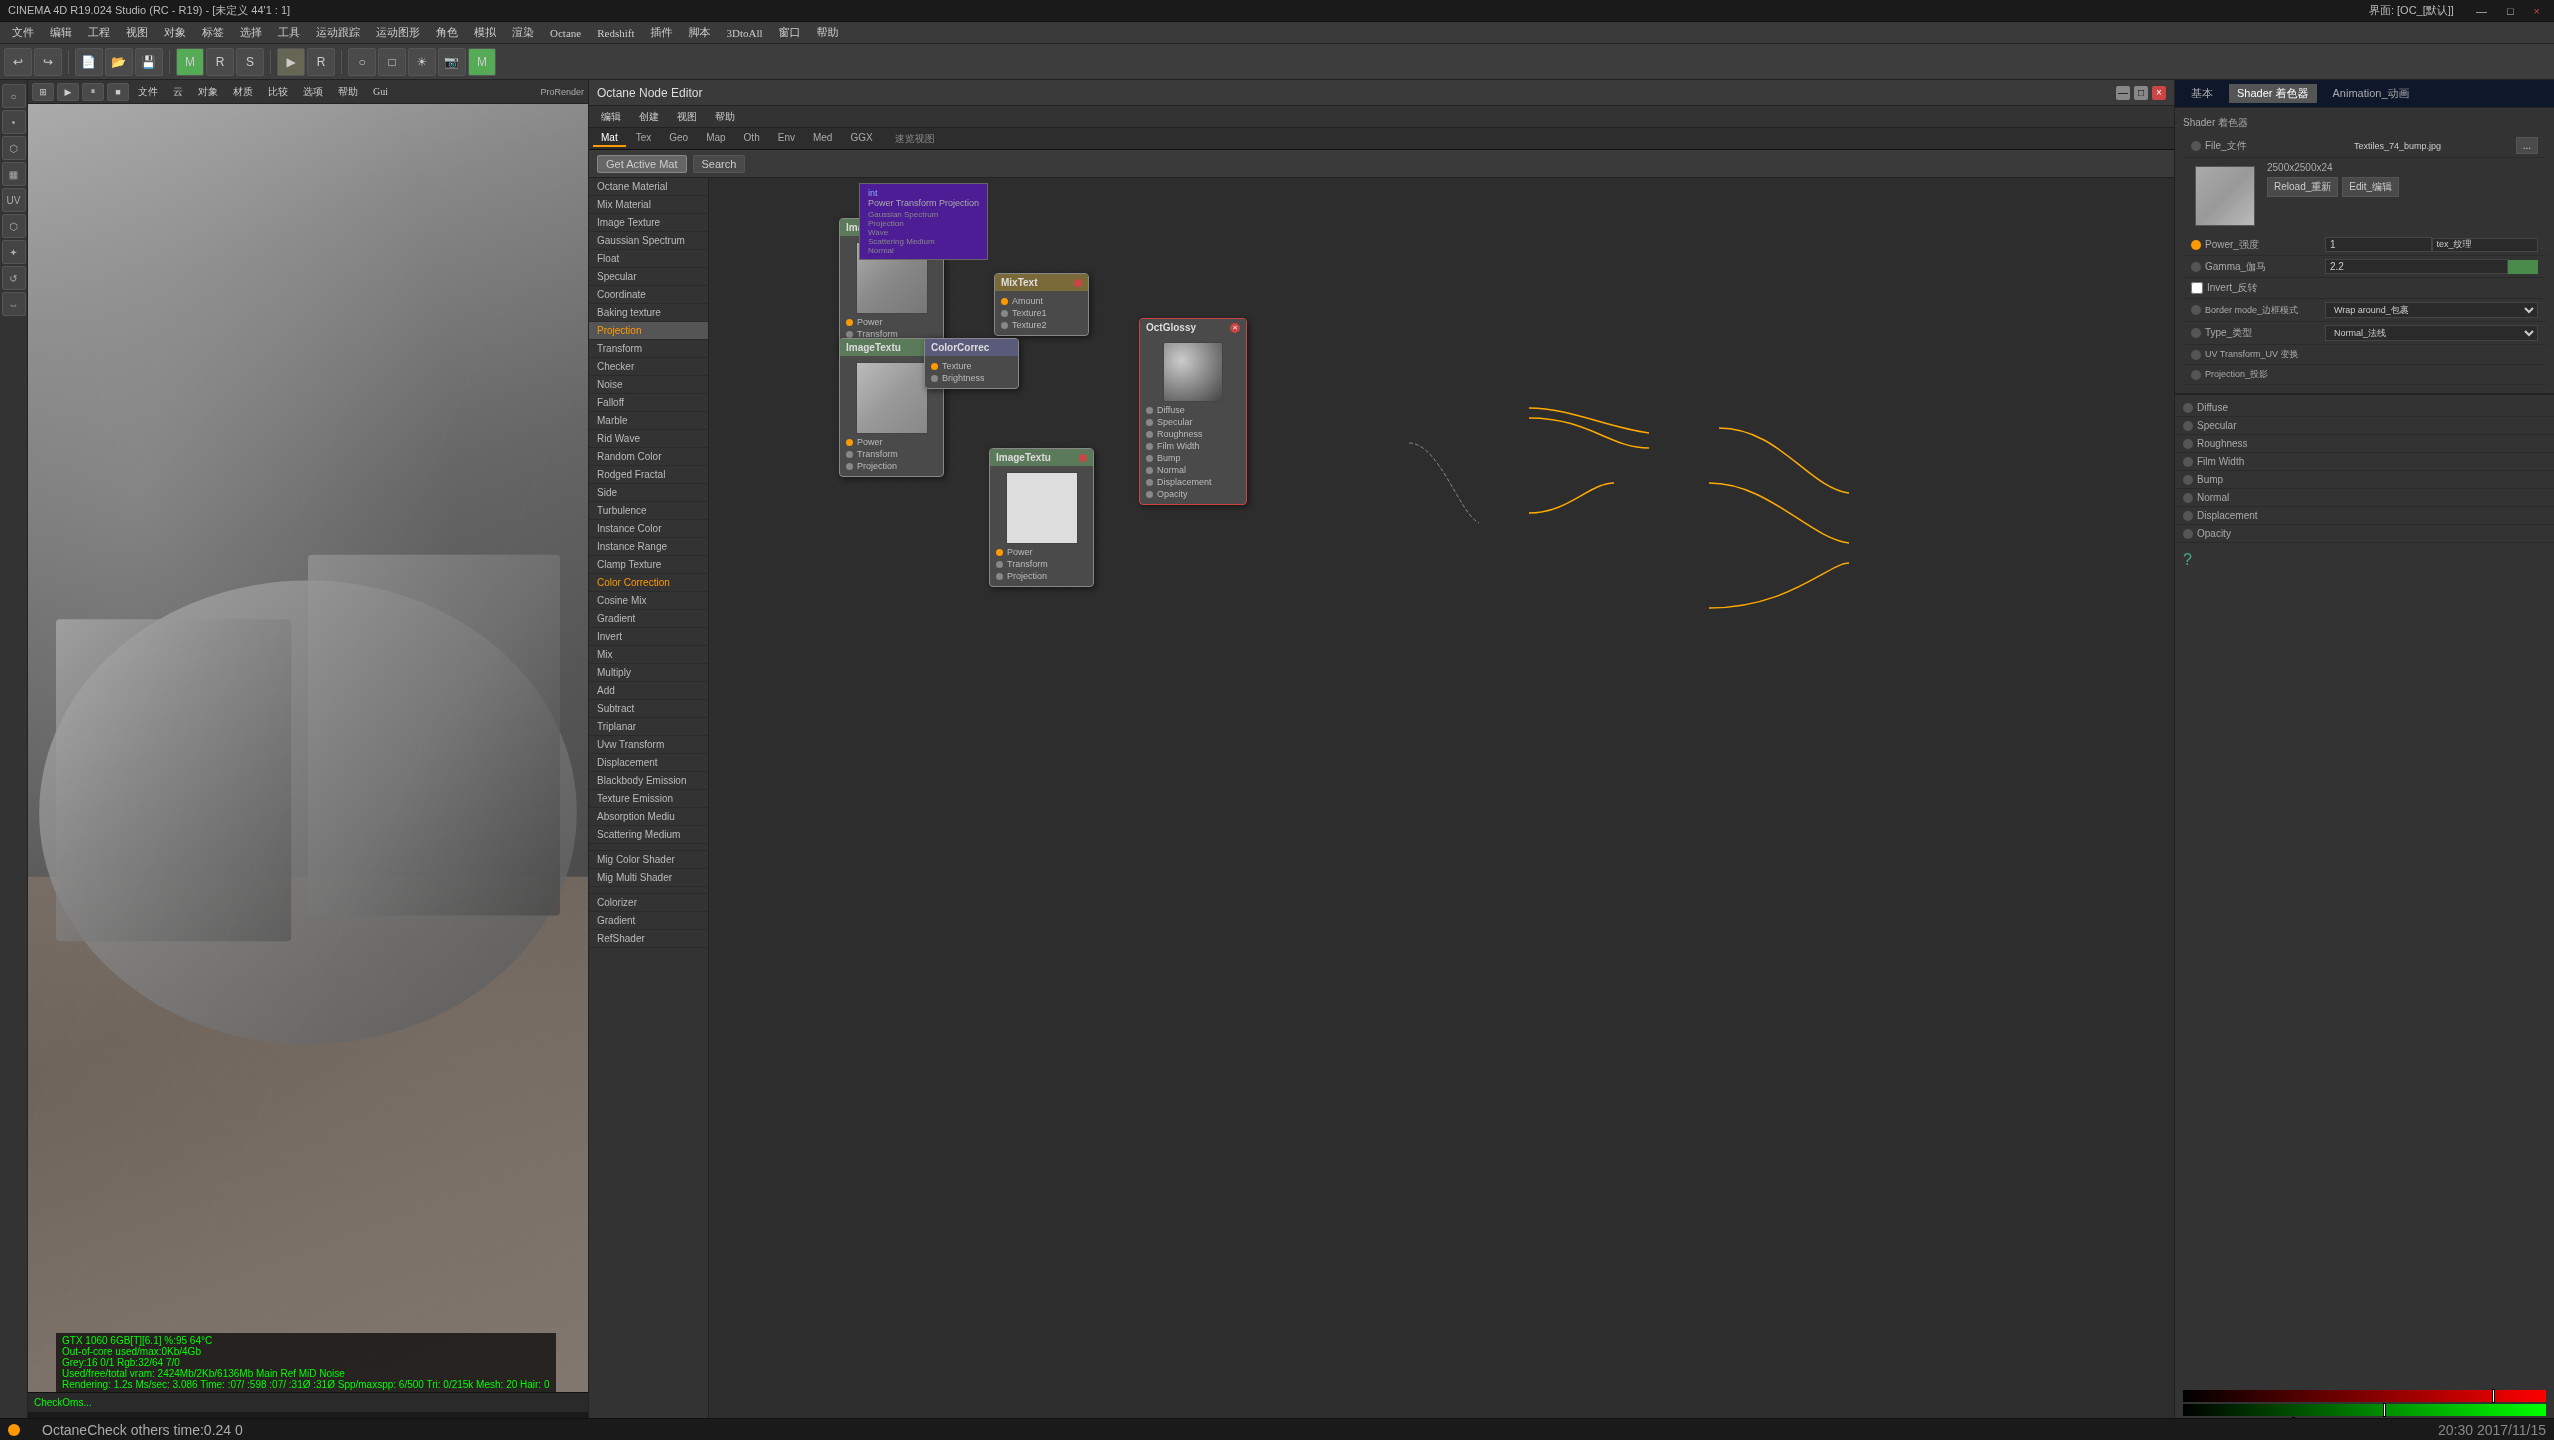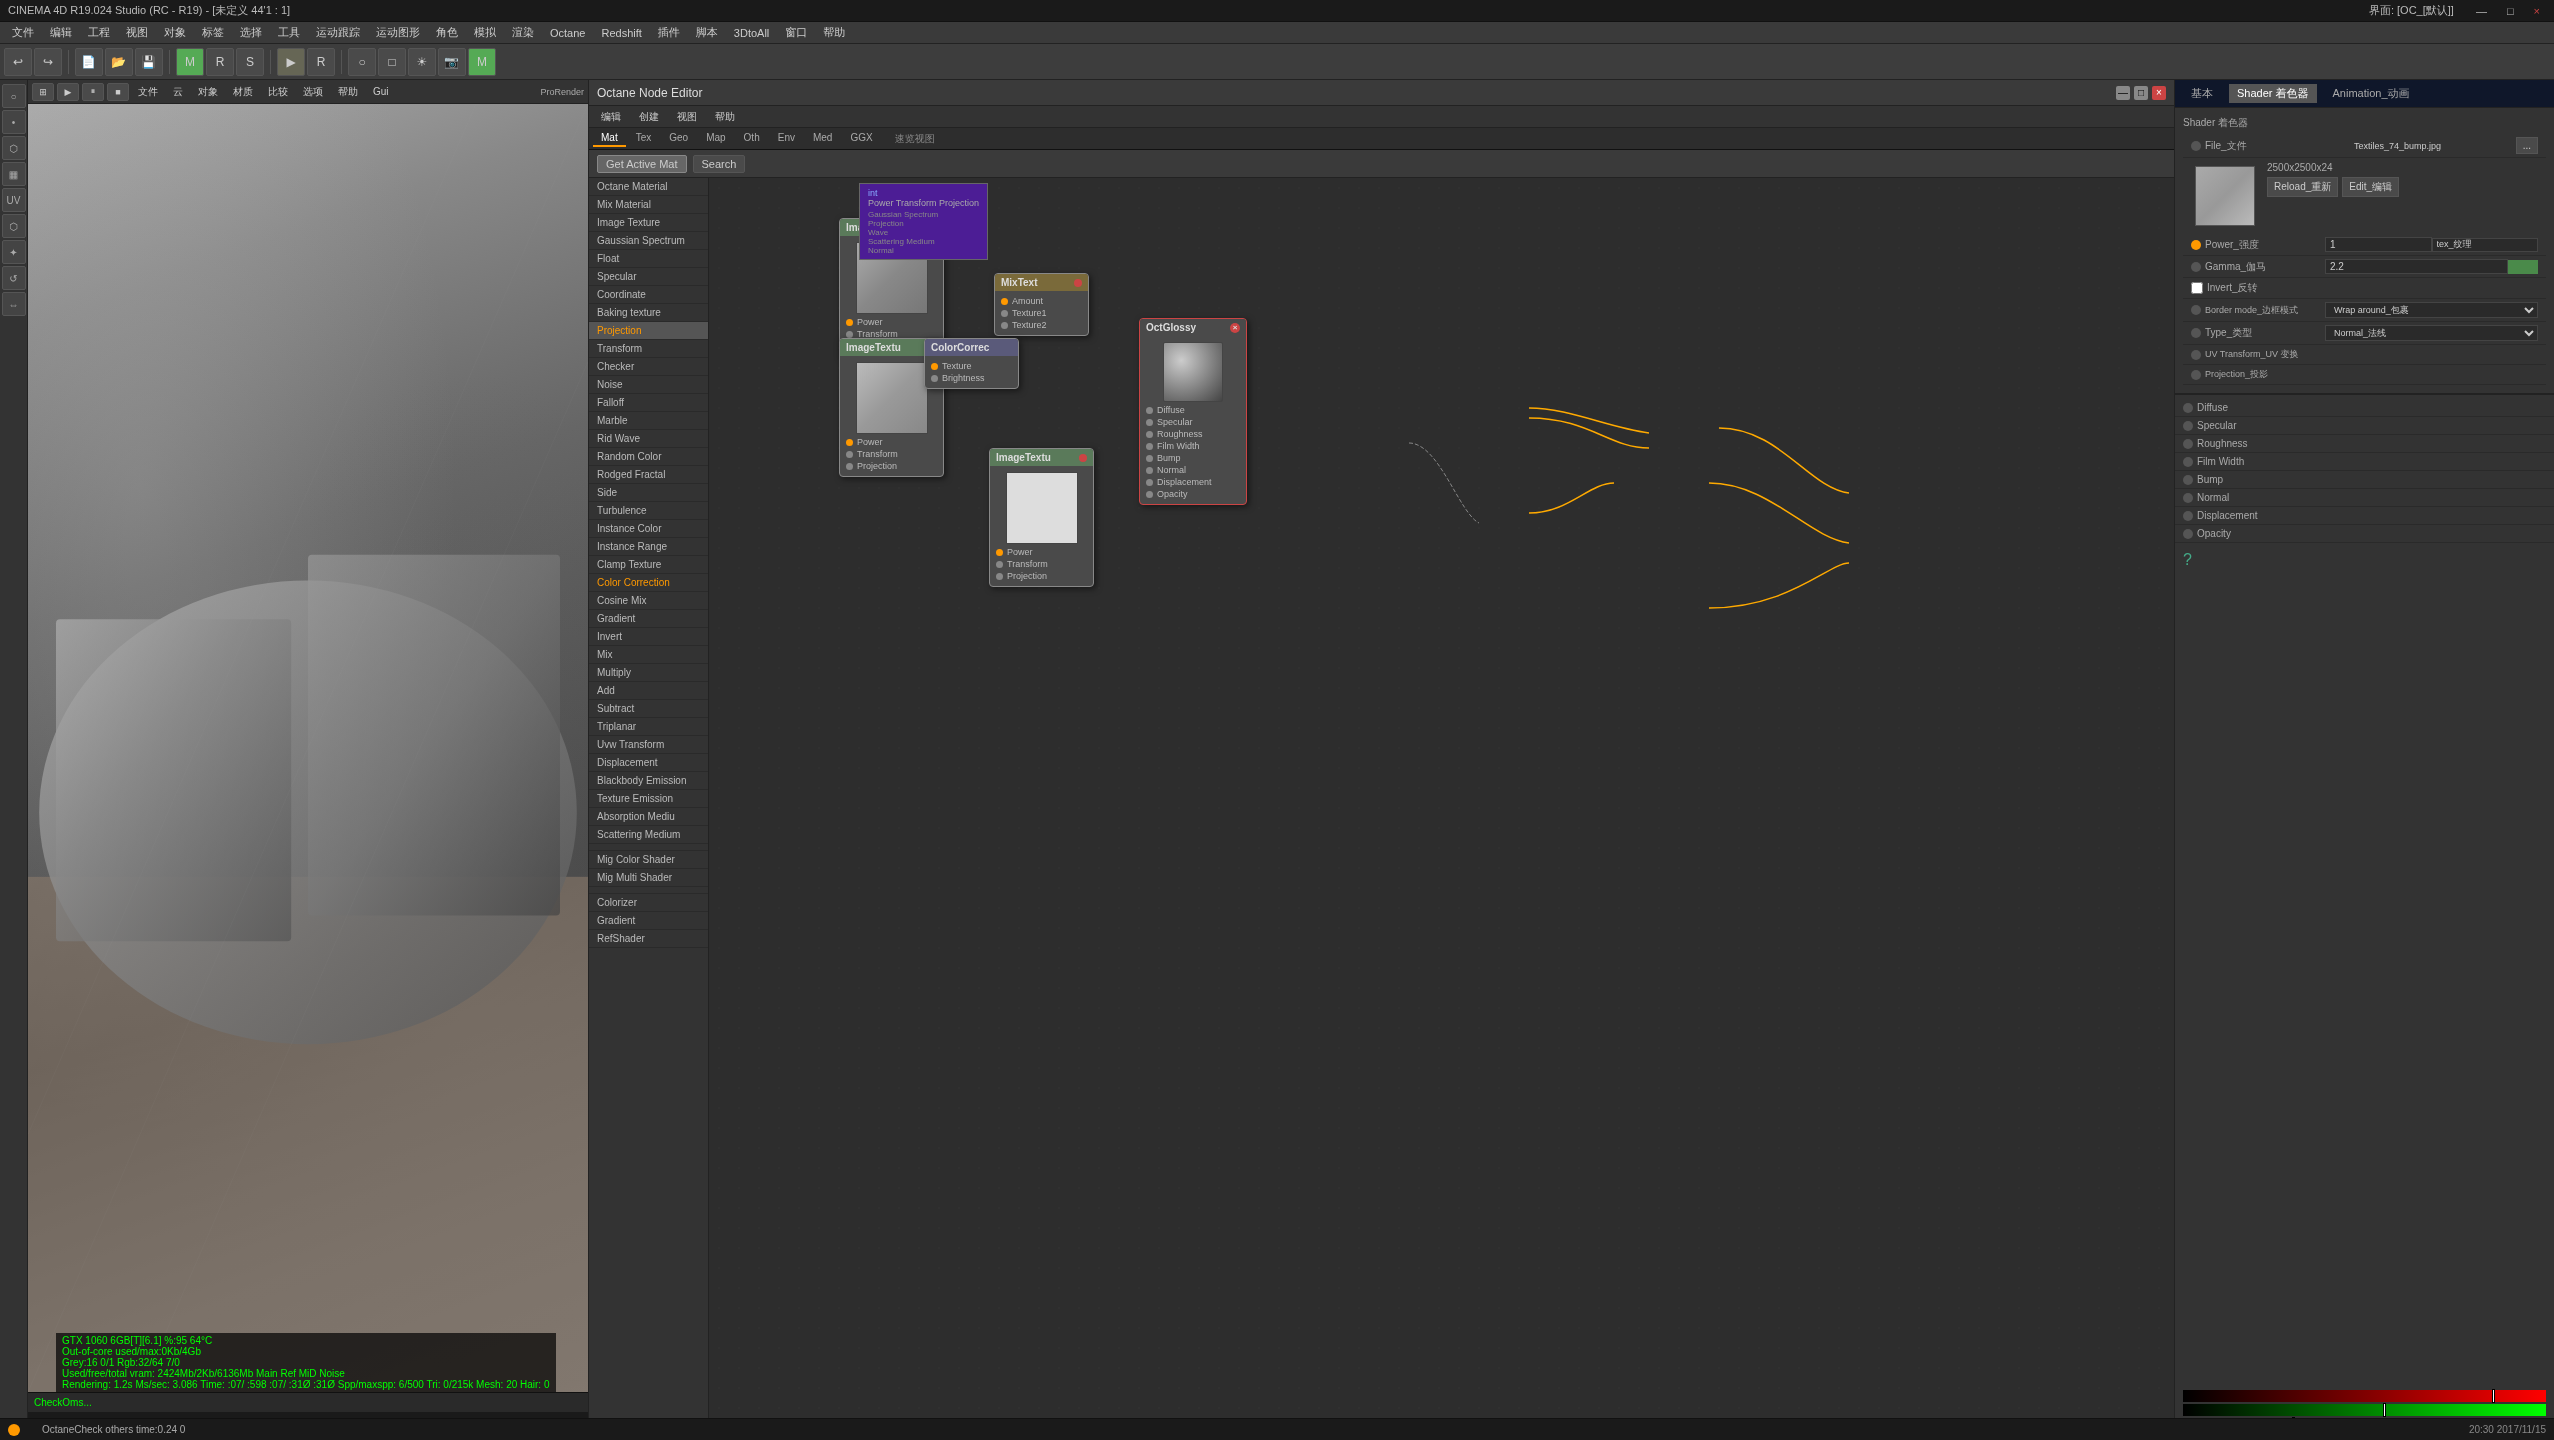--- a/index.html
+++ b/index.html
@@ -6,21 +6,21 @@
     body { width: 2554px; height: 1440px; background: #2b2b2b; font-family: 'Arial', sans-serif; font-size: 11px; color: #ccc; overflow: hidden; position: relative; }
 
     
     #titlebar { width: 100%; height: 22px; background: #1a1a1a; display: flex; align-items: center; padding: 0 8px; color: #bbb; font-size: 11px; border-bottom: 1px solid #111; }
     #titlebar .title { flex: 1; }
     #titlebar .winctrls { display: flex; gap: 8px; }
     #titlebar .winctrls span { cursor: pointer; padding: 2px 6px; }
 
     
     #menubar { width: 100%; height: 22px; background: #3a3a3a; display: flex; align-items: center; padding: 0 4px; border-bottom: 1px solid #222; }
-    .menu-item { padding: 2px 8px; cursor: pointer; color: #ccc; font-size: 11px; }
+    .menu-item { padding: 2px 8px; cursor: pointer; color: #ccc; font-size: 11px; font-family: Liberation Serif, serif; }
 
     
     #toolbar { width: 100%; height: 36px; background: #3d3d3d; display: flex; align-items: center; padding: 0 4px; border-bottom: 1px solid #222; gap: 2px; }
     .tb-btn { width: 28px; height: 28px; background: #4a4a4a; border: 1px solid #555; border-radius: 2px; cursor: pointer; display: flex; align-items: center; justify-content: center; color: #ccc; font-size: 12px; }
     .tb-sep { width: 1px; height: 24px; background: #555; margin: 0 4px; }
 
     
     #main-layout { display: flex; width: 100%; height: calc(100% - 80px); }
 
     
@@ -610,17 +610,17 @@
         <div class="color-knob" style="left:55%;"></div>
       </div>
       <div class="color-strip color-strip-blue" style="position:relative;">
         <div class="color-knob" style="left:30%;"></div>
       </div>
     </div>
   </div>
 
 </div>
 
-<div id="statusbar" style="height:22px;background:#1a1a1a;display:flex;align-items:center;padding:0 8px;border-top:1px solid #111;font-size:10px;color:#aaa;position:fixed;bottom:0;width:100%;">
+<div id="statusbar" style="height:22px;background:#1a1a1a;display:flex;align-items:center;padding:0 8px;border-top:1px solid #111;font-size:14px;color:#aaa;position:fixed;bottom:0;width:100%;">
   <div style="width:12px;height:12px;border-radius:50%;background:#ff9900;margin-right:6px;"></div>
   <span>OctaneCheck others time:0.24 0</span>
   <span style="margin-left:auto;color:#888;">20:30  2017/11/15</span>
 </div>
 
 </body></html>

